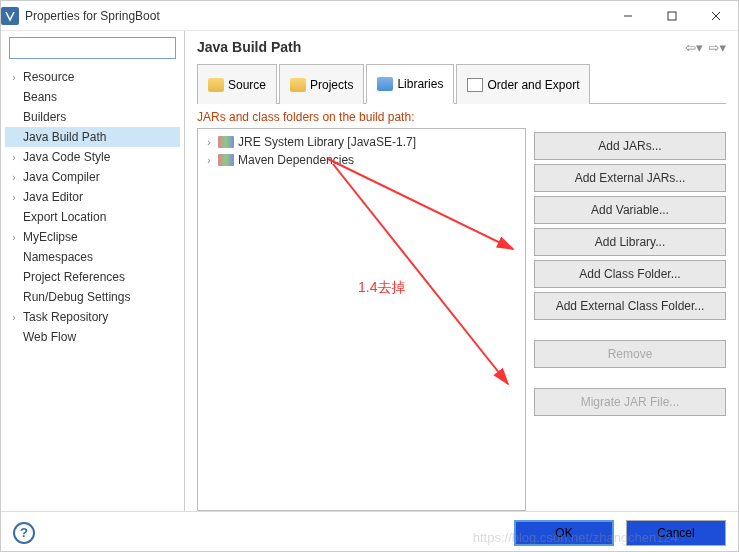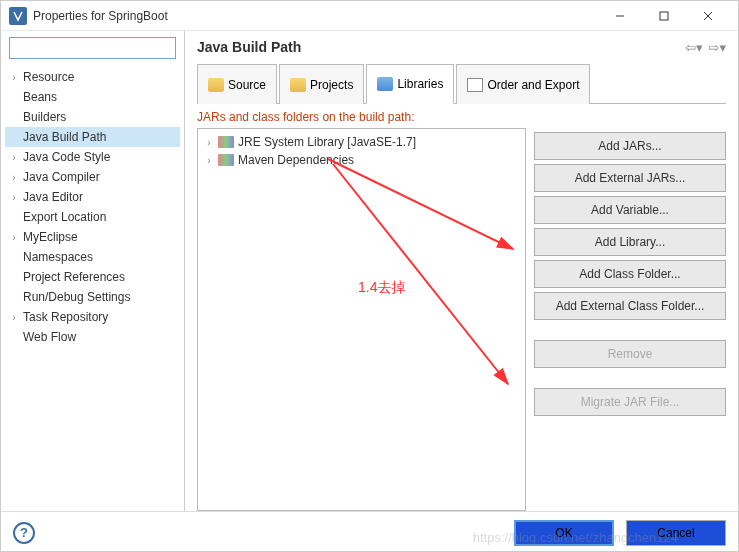--- a/index.html
+++ b/index.html
@@ -1,18 +1,18 @@
 <!DOCTYPE html>
 <html><head>
   <meta charset="utf-8">
   <style>
     * { box-sizing: border-box; margin: 0; padding: 0; font-family: "Segoe UI", Tahoma, sans-serif; font-size: 12px; }
     body { width: 739px; height: 552px; background: #fff; overflow: hidden; border: 1px solid #ccc; position: relative; }
     
-    .titlebar { height: 30px; display: flex; align-items: center; padding: 0 8px; border-bottom: 1px solid #e8e8e8; background: #fff; }
+    .titlebar { height: 30px; display: flex; align-items: center; padding: 0 0; border-bottom: 1px solid #e8e8e8; background: #fff; }
     .titlebar-icon { width: 18px; height: 18px; background: #3a6ea5; border-radius: 2px; margin-right: 6px; display: inline-flex; align-items: center; justify-content: center; }
     .titlebar-title { flex: 1; color: #333; }
     .win-controls { display: flex; }
     .win-btn { width: 44px; height: 28px; display: flex; align-items: center; justify-content: center; color: #333; }
     
     .main-area { display: flex; height: 480px; }
     
     .sidebar { width: 184px; border-right: 1px solid #ccc; display: flex; flex-direction: column; }
     .filter-input { margin: 6px 8px; height: 22px; border: 1px solid #7a9fd4; padding: 0 4px; outline: none; }
     .tree { flex: 1; padding: 2px 4px; overflow: auto; }

